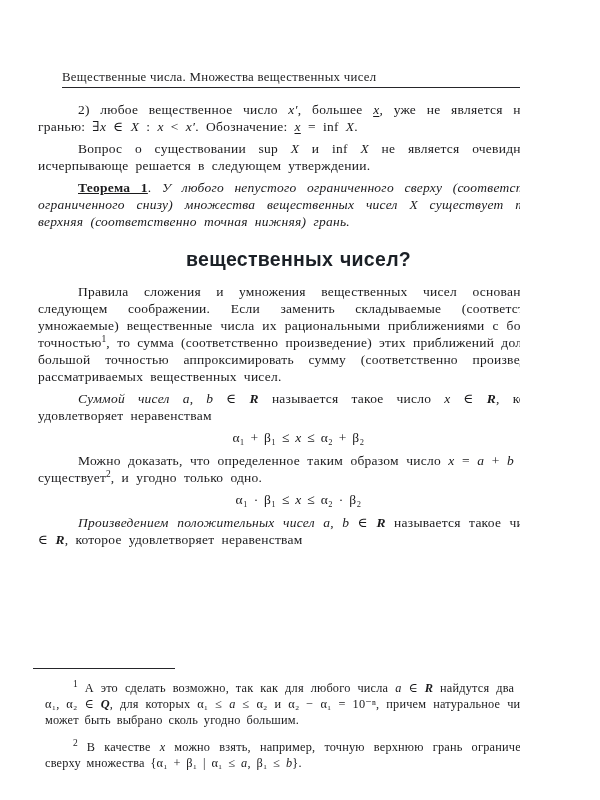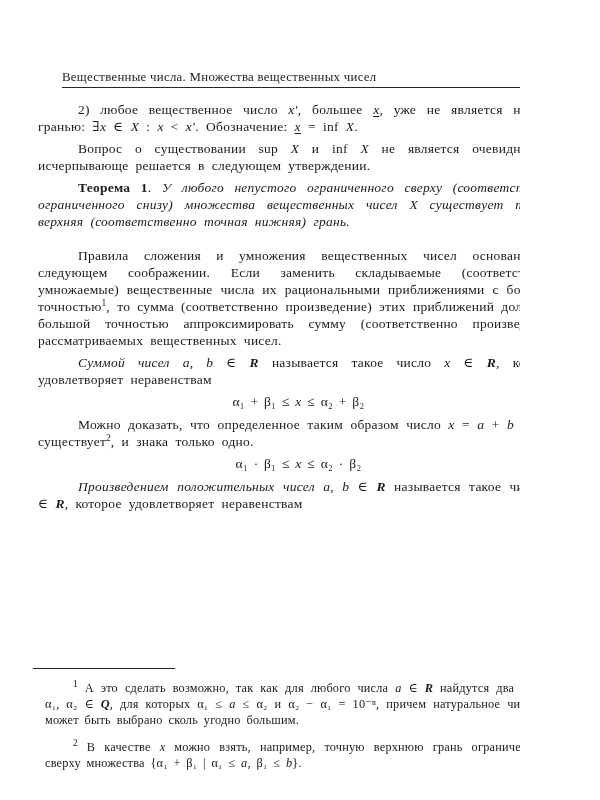--- a/index.html
+++ b/index.html
@@ -9,21 +9,21 @@
         display:flex;justify-content:space-between;align-items:flex-end;
         font-size:12.8px;letter-spacing:.3px;color:#1d1d1f;}
   .header-rule{position:absolute;left:62px;width:504px;top:87px;height:0;
         border-top:1.6px solid #26262a;}
   .content{position:absolute;left:33px;width:531px;top:96px;
         font-size:13.5px;line-height:17px;text-align:justify;
         word-spacing:3.5px;letter-spacing:.25px;}
   .blk{margin:5px;}
   .blk.indent{text-indent:40px;}
   .run-i{font-style:italic;}
-  .run-b{font-weight:bold;}
+  .run-b{font-weight:bold;text-decoration:underline;}
   .run-bi{font-weight:bold;font-style:italic;}
   .run-iu{font-style:italic;text-decoration:underline;text-underline-offset:2px;}
   .run-sup{font-size:9.5px;vertical-align:super;line-height:0;letter-spacing:0;}
   .blk.formula{text-align:center;text-indent:0;margin:5px 0 6px 0;
         word-spacing:2px;letter-spacing:.3px;}
   .section-heading{margin:17px 0 11px 0;text-indent:0;text-align:center;
         font-family:"Liberation Sans","DejaVu Sans",sans-serif;
         font-weight:bold;font-size:19.5px;line-height:25px;
         letter-spacing:.3px;word-spacing:1px;color:#1b2026;}
   .footnotes{position:absolute;left:33px;width:531px;top:668px;
@@ -43,26 +43,27 @@
   </div>
   <div class="header-rule"></div>
 
   <div class="content">
     <div>
         <div class="blk p indent"><span>2) любое вещественное число </span><span class="run-i">x′</span><span>, большее </span><span class="run-iu">x</span><span>, уже не является нижней гранью: ∃</span><span class="run-i">x</span><span> ∈ </span><span class="run-i">X</span><span> :  </span><span class="run-i">x</span><span> &lt; </span><span class="run-i">x′</span><span>.  Обозначение: </span><span class="run-iu">x</span><span> = inf </span><span class="run-i">X</span><span>.</span></div>
         <div class="blk p indent"><span>Вопрос о существовании sup </span><span class="run-i">X</span><span> и inf </span><span class="run-i">X</span><span> не является очевидным и исчерпывающе решается в следующем утверждении.</span></div>
         <div class="blk p indent"><span class="run-b">Теорема 1</span><span>. </span><span class="run-i">У любого непустого ограниченного сверху (соответственно ограниченного снизу) множества вещественных чисел X существует точная верхняя (соответственно точная нижняя) грань.</span></div>
       </div>
     <div class="blk section-heading">
+      <div>вещественных чисел?</div>
     </div>
     <div>
         <div class="blk p indent"><span>Правила сложения и умножения вещественных чисел основаны на следующем соображении. Если заменить складываемые (соответственно умножаемые) вещественные числа их рациональными приближениями с большой точностью</span><span class="run-sup">1</span><span>, то сумма (соответственно произведение) этих приближений должна с большой точностью аппроксимировать сумму (соответственно произведение) рассматриваемых вещественных чисел.</span></div>
         <div class="blk p indent"><span class="run-i">Суммой чисел </span><span class="run-i">a</span><span>, </span><span class="run-i">b</span><span> ∈ </span><span class="run-bi">R</span><span> называется такое число </span><span class="run-i">x</span><span> ∈ </span><span class="run-bi">R</span><span>, которое удовлетворяет неравенствам</span></div>
         <div class="blk formula"><span>α₁ + β₁ ≤ </span><span class="run-i">x</span><span> ≤ α₂ + β₂</span></div>
-        <div class="blk p indent"><span>Можно доказать, что определенное таким образом число </span><span class="run-i">x</span><span> = </span><span class="run-i">a</span><span> + </span><span class="run-i">b</span><span> всегда существует</span><span class="run-sup">2</span><span>, и знака только одно.</span></div>
+        <div class="blk p indent"><span>Можно доказать, что определенное таким образом число </span><span class="run-i">x</span><span> = </span><span class="run-i">a</span><span> + </span><span class="run-i">b</span><span> всегда существует</span><span class="run-sup">2</span><span>, и угодно только одно.</span></div>
         <div class="blk formula"><span>α₁ · β₁ ≤ </span><span class="run-i">x</span><span> ≤ α₂ · β₂</span></div>
         <div class="blk p indent"><span class="run-i">Произведением положительных чисел </span><span class="run-i">a</span><span>, </span><span class="run-i">b</span><span> ∈ </span><span class="run-bi">R</span><span> называется такое число </span><span class="run-i">x</span><span> ∈ </span><span class="run-bi">R</span><span>, которое удовлетворяет неравенствам</span></div>
       </div>
   </div>
 
   <div class="footnotes">
     <div class="fn-rule"></div>
     <div>
         <div class="fn"><span class="run-sup">1</span><span> А это сделать возможно, так как для любого числа </span><span class="run-i">a</span><span> ∈ </span><span class="run-bi">R</span><span> найдутся два числа α₁, α₂ ∈ </span><span class="run-bi">Q</span><span>, для которых α₁ ≤ </span><span class="run-i">a</span><span> ≤ α₂ и α₂ − α₁ = 10⁻ⁿ, причем натуральное число </span><span class="run-i">n</span><span> может быть выбрано сколь угодно большим.</span></div>
         <div class="fn"><span class="run-sup">2</span><span> В качестве </span><span class="run-i">x</span><span> можно взять, например, точную верхнюю грань ограниченного сверху множества {α₁ + β₁ | α₁ ≤ </span><span class="run-i">a</span><span>, β₁ ≤ </span><span class="run-i">b</span><span>}.</span></div>

